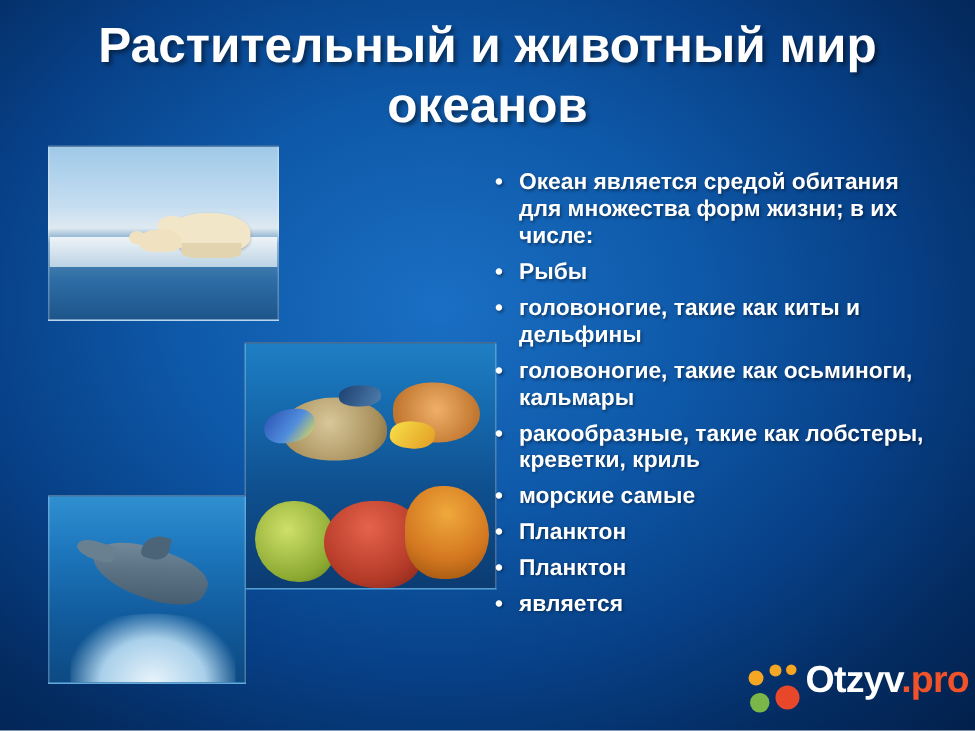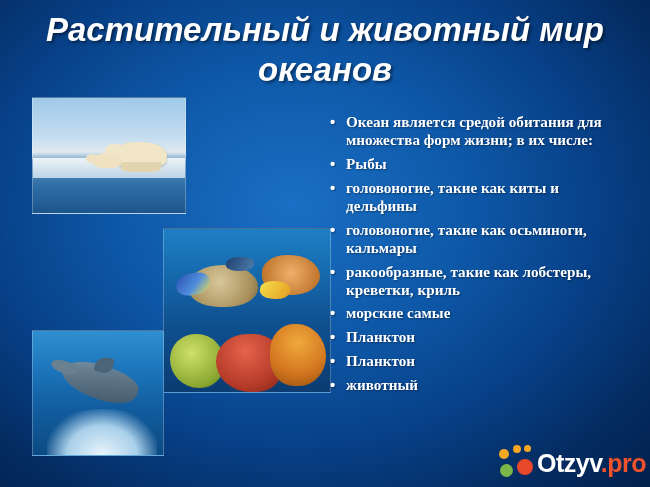--- a/index.html
+++ b/index.html
@@ -25,21 +25,20 @@
     top: 10px;
     left: 30px;
     width: 590px;
     text-align: center;
     color: #ffffff;
     font-size: 33px;
     font-weight: bold;
     line-height: 1.22;
     letter-spacing: 0px;
     text-shadow: 2px 2px 3px rgba(0,0,0,0.45);
-    font-style: italic;
   }
   
   #bullets {
     position: absolute;
     left: 330px;
     top: 113px;
     width: 300px;
     color: #ffffff;
     font-size: 15.2px;
     font-weight: bold;
@@ -53,21 +52,20 @@
   }
   .bullet-dot {
     flex: 0 0 auto;
     width: 16px;
     font-size: 15px;
     line-height: 1.18;
     text-align: left;
   }
   .bullet-text {
     flex: 1 1 auto;
-    font-family: Liberation Serif, serif;
   }
   
   .photo {
     position: absolute;
     overflow: hidden;
     border: 1px solid rgba(255,255,255,0.25);
   }
   #photo-bears {
     left: 32px;
     top: 97px;
@@ -268,21 +266,20 @@
     font-size: 8.5px;
     padding: 2px 5px;
     letter-spacing: 0.2px;
   }
   #logo {
     position: absolute;
     right: 4px;
     bottom: 2px;
     height: 44px;
     display: flex;
-    align-items: center;
   }
   #logo .marks {
     position: relative;
     width: 40px;
     height: 40px;
   }
   #logo .m1 { position: absolute; left: 2px; top: 6px; width: 10px; height: 10px; border-radius: 50%; background: #f5a623; }
   #logo .m2 { position: absolute; left: 16px; top: 2px; width: 8px; height: 8px; border-radius: 50%; background: #f5a623; }
   #logo .m3 { position: absolute; left: 3px; top: 21px; width: 13px; height: 13px; border-radius: 50%; background: #7ab648; }
   #logo .m4 { position: absolute; left: 20px; top: 16px; width: 16px; height: 16px; border-radius: 50%; background: #e8472a; }
@@ -357,21 +354,21 @@
     <div class="bullet-row">
       <span class="bullet-dot">•</span>
       <span class="bullet-text">Планктон</span>
     </div>
     <div class="bullet-row">
       <span class="bullet-dot">•</span>
       <span class="bullet-text">Планктон</span>
     </div>
     <div class="bullet-row">
       <span class="bullet-dot">•</span>
-      <span class="bullet-text">животный</span>
+      <span class="bullet-text">является</span>
     </div>
   </div>
 
 
   <div id="logo">
     <div class="marks">
       <span class="m1"></span>
       <span class="m2"></span>
       <span class="m3"></span>
       <span class="m4"></span>

